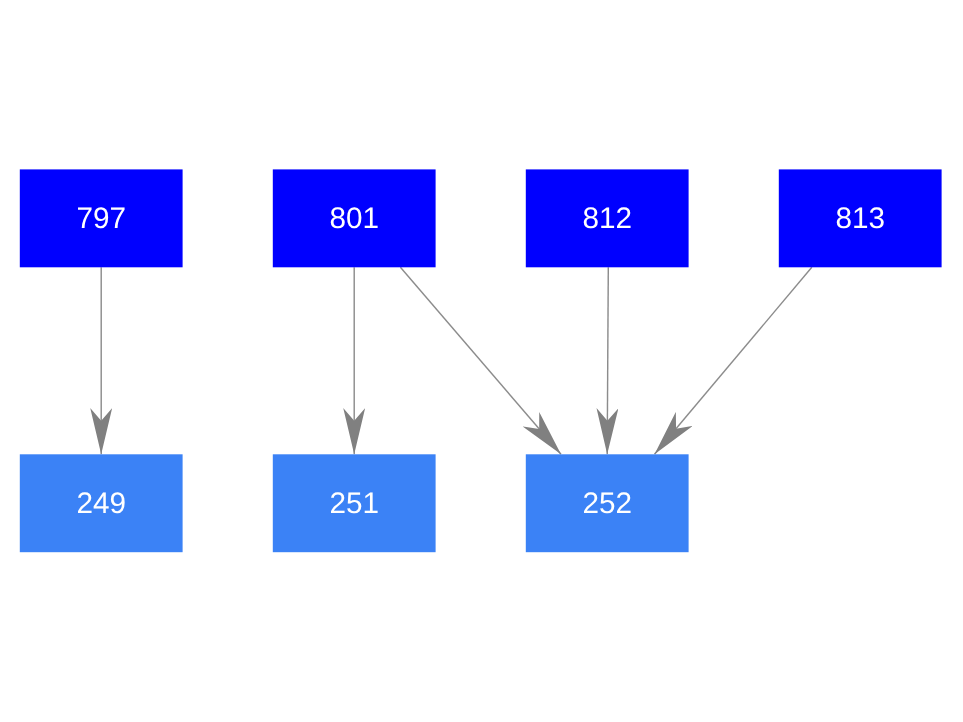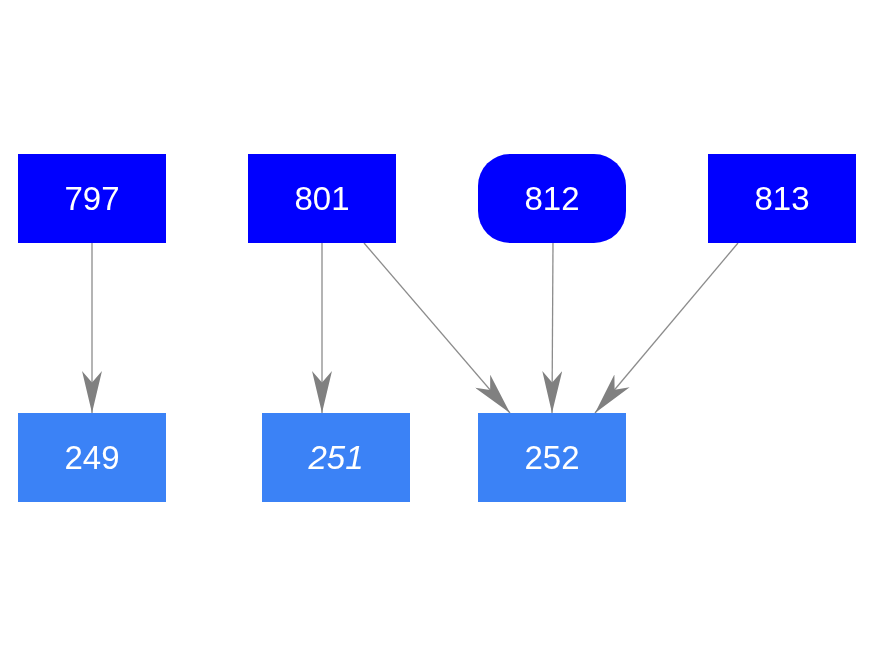--- a/index.html
+++ b/index.html
@@ -23,36 +23,36 @@
     height: 656px;
   }
   .node {
     position: absolute;
     width: 148px;
     height: 89px;
     display: flex;
     align-items: center;
     justify-content: center;
     color: #ffffff;
-    font-size: 33px;
+    font-size: 27px;
     line-height: 1;
     user-select: none;
   }
   .node-top { background: #0000ff; }
   .node-bottom { background: #3b82f6; }
 
   
   #node-797 { left: 18px;  top: 154px; }
   #node-801 { left: 248px; top: 154px; text-align: center; }
-  #node-812 { left: 478px; top: 154px; border-radius: 32px; }
+  #node-812 { left: 478px; top: 154px; }
   #node-813 { left: 708px; top: 154px; align-items: center; }
 
   
   #node-249 { left: 18px;  top: 413px; }
-  #node-251 { left: 262px; top: 413px; font-style: italic; }
+  #node-251 { left: 248px; top: 413px; }
   #node-252 { left: 478px; top: 413px; }
 
   .edge-line {
     stroke: #8c8c8c;
     stroke-width: 1.3;
     fill: none;
   }
 </style>
 </head>
 <body>

